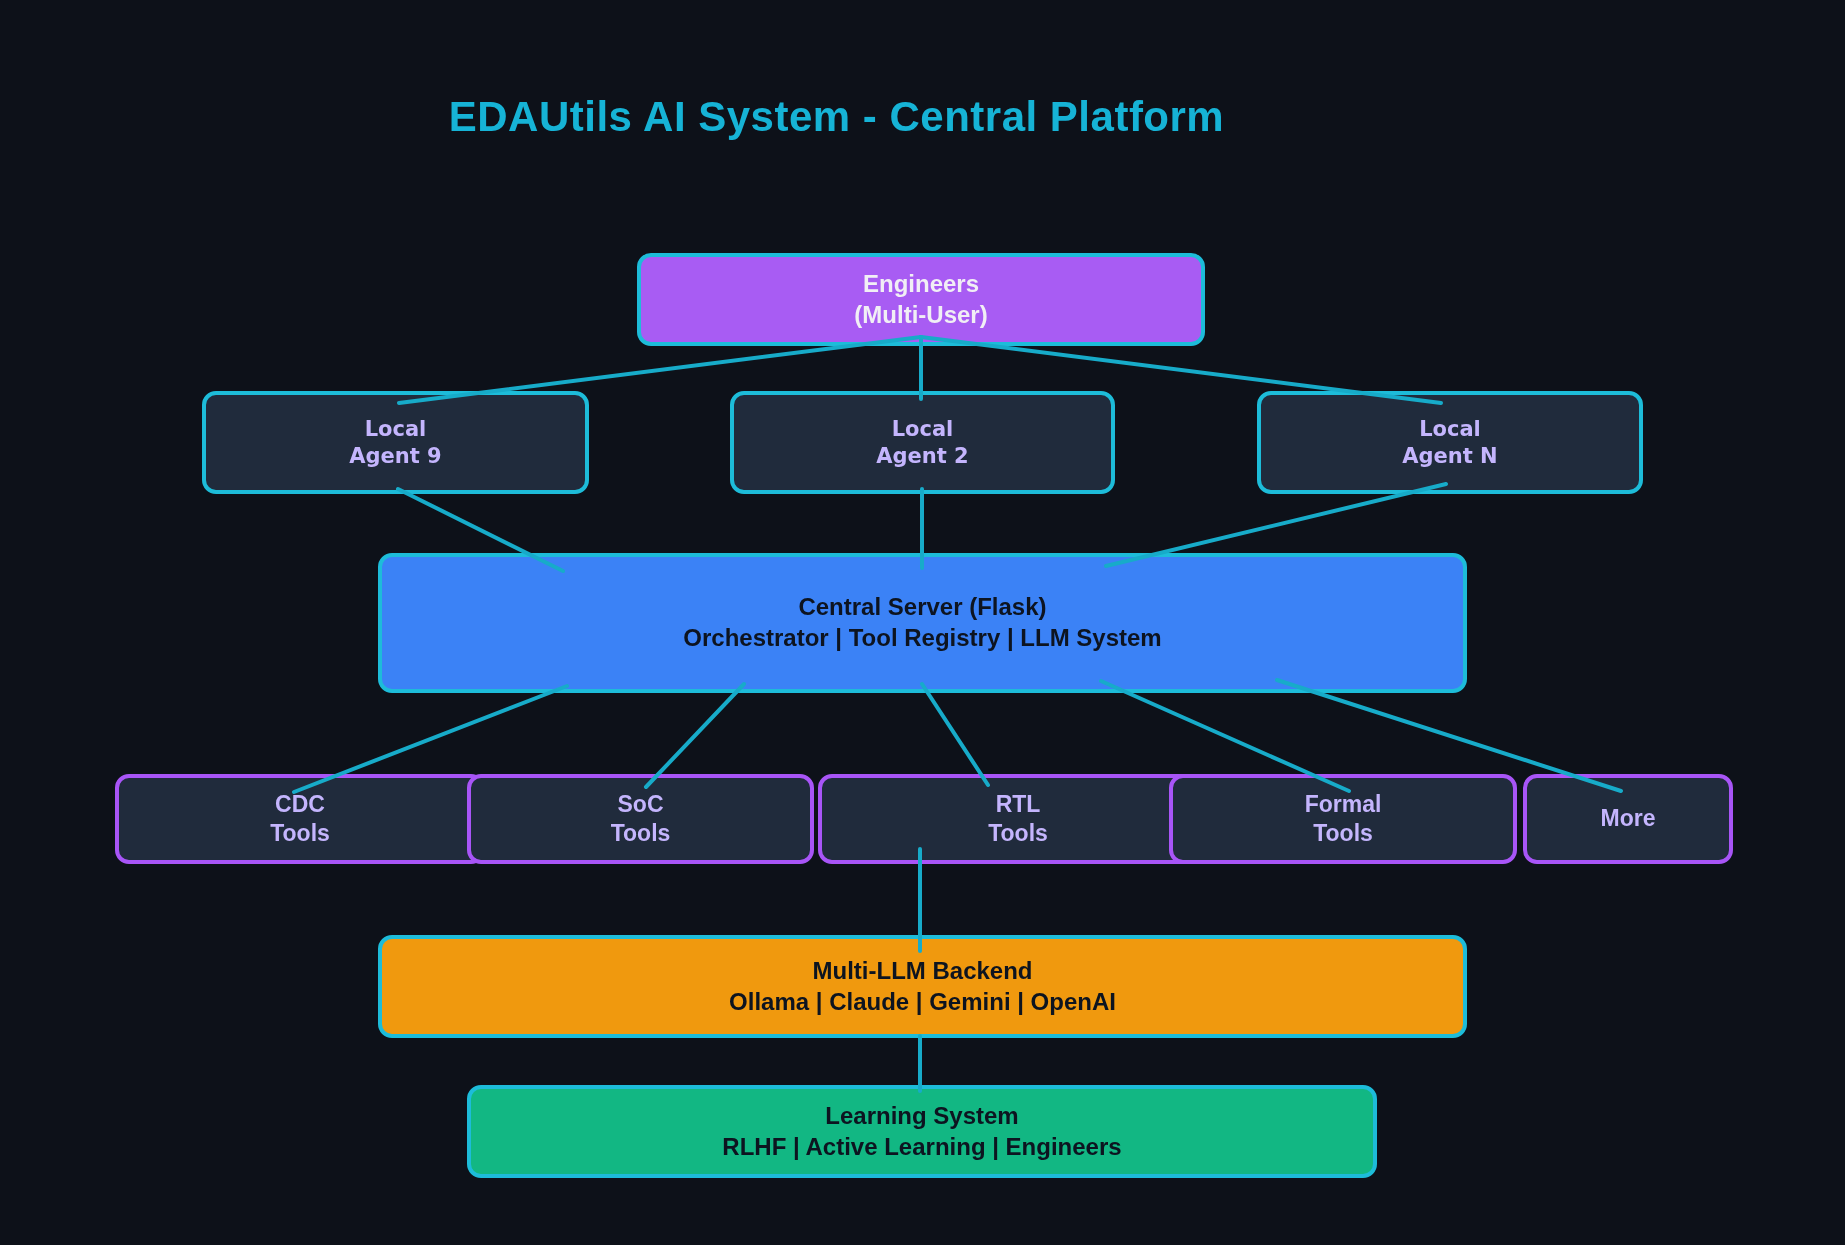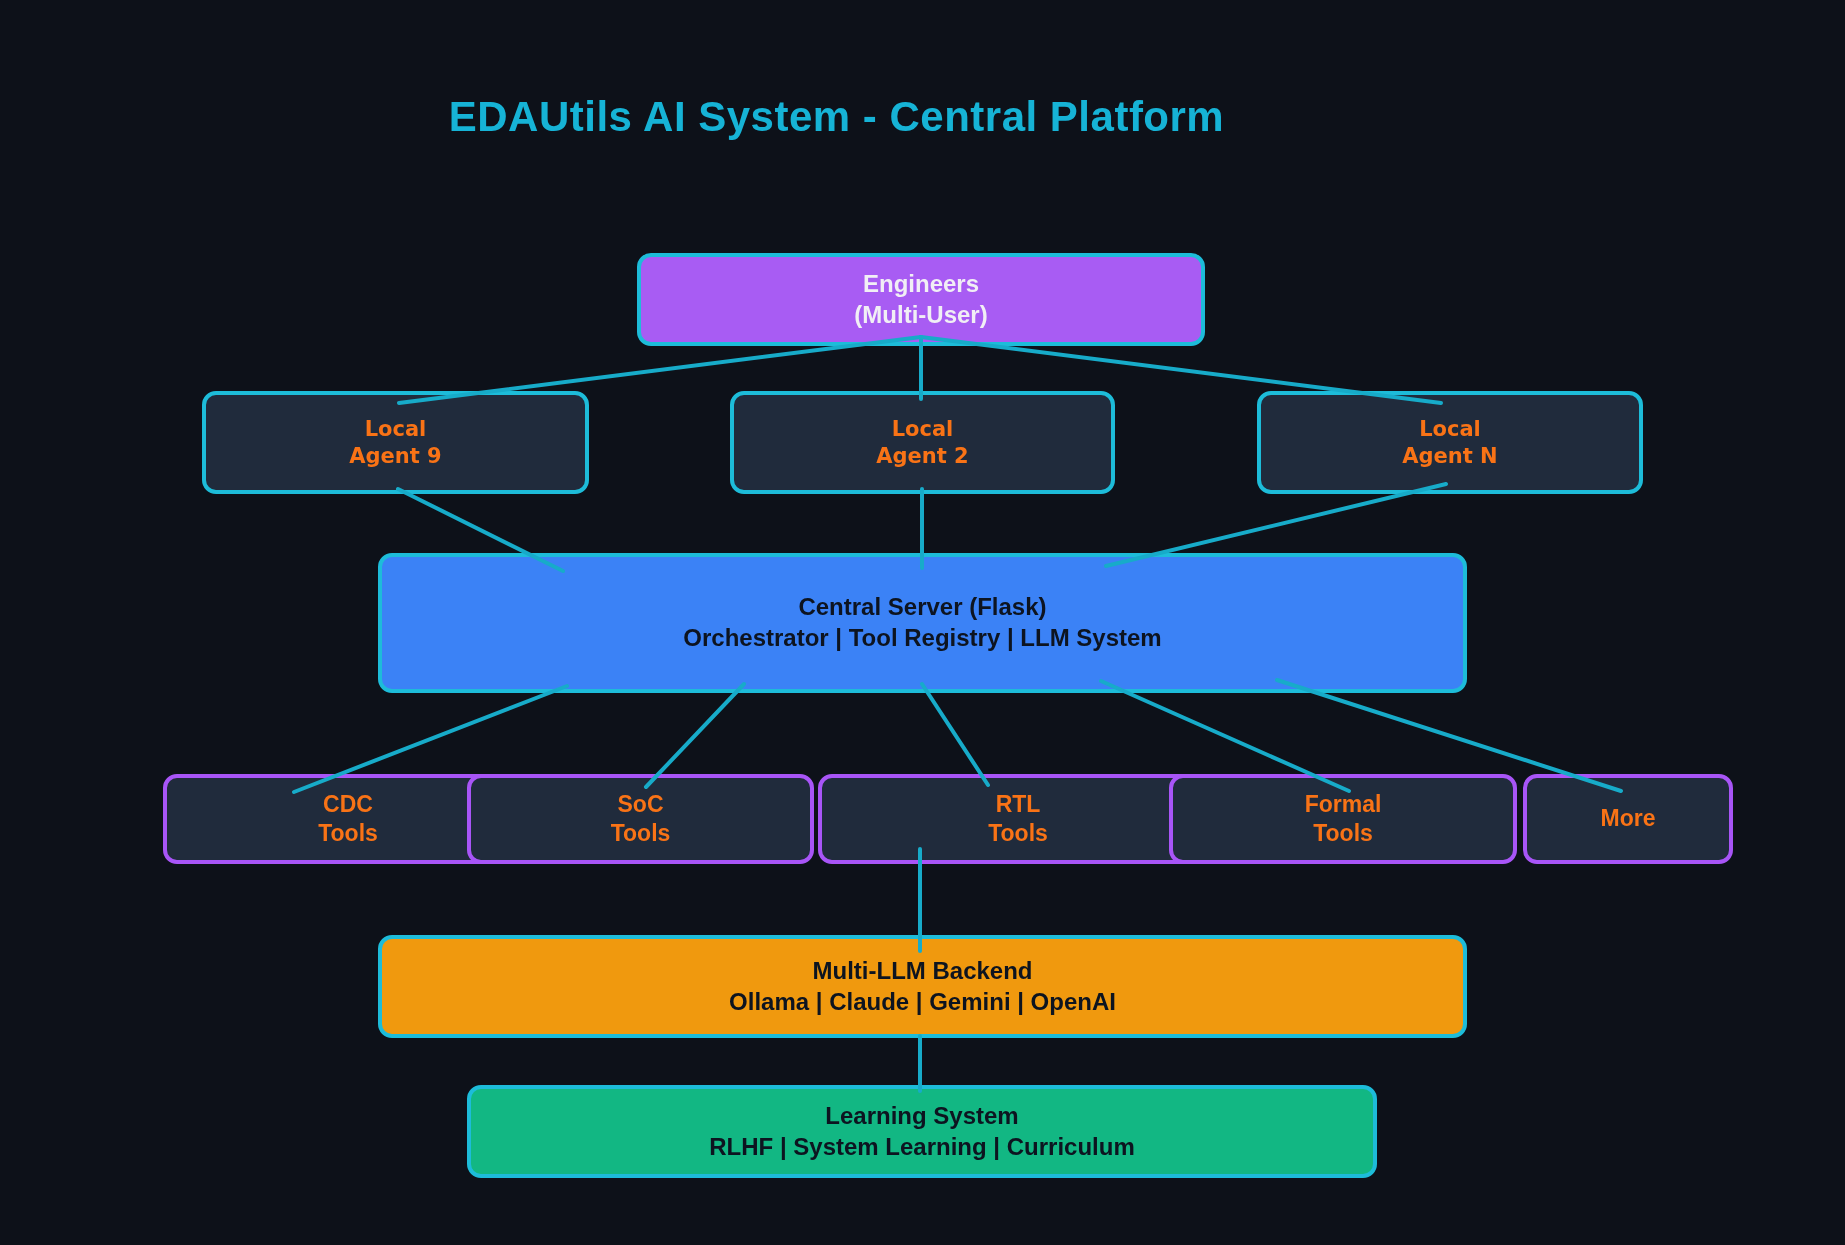--- a/index.html
+++ b/index.html
@@ -36,40 +36,40 @@
     text-align: center;
     font-weight: bold;
     border-radius: 14px;
     line-height: 1.28;
   }
   .cyan-border   { border: 4px solid #1dbcd9; }
   .purple-border { border: 4px solid #a855f7; }
 
   .node-dark {
     background: #202b3c;
-    color: #f97316;
+    color: #c4b5fd;
   }
   .agent-font {
     font-family: "DejaVu Sans", sans-serif;
     font-size: 21px;
   }
   .tool-font {
     font-size: 23px;
   }
   .dark-text { color: #0d1420; }
   .light-text { color: #f1eff5; }
 
   #node-engineers { left: 637px;  top: 253px;  width: 568px;  height: 93px;
                     background: #a85cf3; font-size: 24px; }
   #node-agent1    { left: 202px;  top: 391px;  width: 387px;  height: 103px; }
   #node-agent2    { left: 730px;  top: 391px;  width: 385px;  height: 103px; }
   #node-agentN    { left: 1257px; top: 391px;  width: 386px;  height: 103px; }
   #node-server    { left: 378px;  top: 553px;  width: 1089px; height: 140px;
                     background: #3b82f6; font-size: 24px; }
-  #node-cdc       { left: 115px;  top: 774px;  width: 370px;  height: 90px; margin-left: 48px; }
+  #node-cdc       { left: 115px;  top: 774px;  width: 370px;  height: 90px; }
   #node-soc       { left: 467px;  top: 774px;  width: 347px;  height: 90px; }
   #node-rtl       { left: 818px;  top: 774px;  width: 400px;  height: 90px; }
   #node-formal    { left: 1169px; top: 774px;  width: 348px;  height: 90px; }
   #node-more      { left: 1523px; top: 774px;  width: 210px;  height: 90px; }
   #node-llm       { left: 378px;  top: 935px;  width: 1089px; height: 103px;
                     background: #f0990e; font-size: 24px; }
   #node-learning  { left: 467px;  top: 1085px; width: 910px;  height: 93px;
                     background: #12b783; font-size: 24px; }
 
   #edge-layer {
@@ -136,21 +136,21 @@
     <span>Multi-LLM Backend</span>
     <span>Ollama | Claude | Gemini | OpenAI</span>
   </div>
 
   <div class="node purple-border node-dark tool-font" id="node-more">
     <span>More</span>
   </div>
 
   <div class="node cyan-border dark-text" id="node-learning">
     <span>Learning System</span>
-    <span>RLHF | System Learning | Curriculum</span>
+    <span>RLHF | Active Learning | Engineers</span>
   </div>
 
   <svg id="edge-layer" viewBox="0 0 1845 1245" xmlns="http://www.w3.org/2000/svg">
       <line x1="921" y1="337" x2="399" y2="403" stroke="#17abc9" stroke-width="4" stroke-linecap="round"></line>
       <line x1="921" y1="337" x2="921" y2="399" stroke="#17abc9" stroke-width="4" stroke-linecap="round"></line>
       <line x1="921" y1="337" x2="1441" y2="403" stroke="#17abc9" stroke-width="4" stroke-linecap="round"></line>
       <line x1="398" y1="489" x2="563" y2="571" stroke="#17abc9" stroke-width="4" stroke-linecap="round"></line>
       <line x1="922" y1="489" x2="922" y2="568" stroke="#17abc9" stroke-width="4" stroke-linecap="round"></line>
       <line x1="1446" y1="484" x2="1106" y2="566" stroke="#17abc9" stroke-width="4" stroke-linecap="round"></line>
       <line x1="567" y1="686" x2="294" y2="792" stroke="#17abc9" stroke-width="4" stroke-linecap="round"></line>

